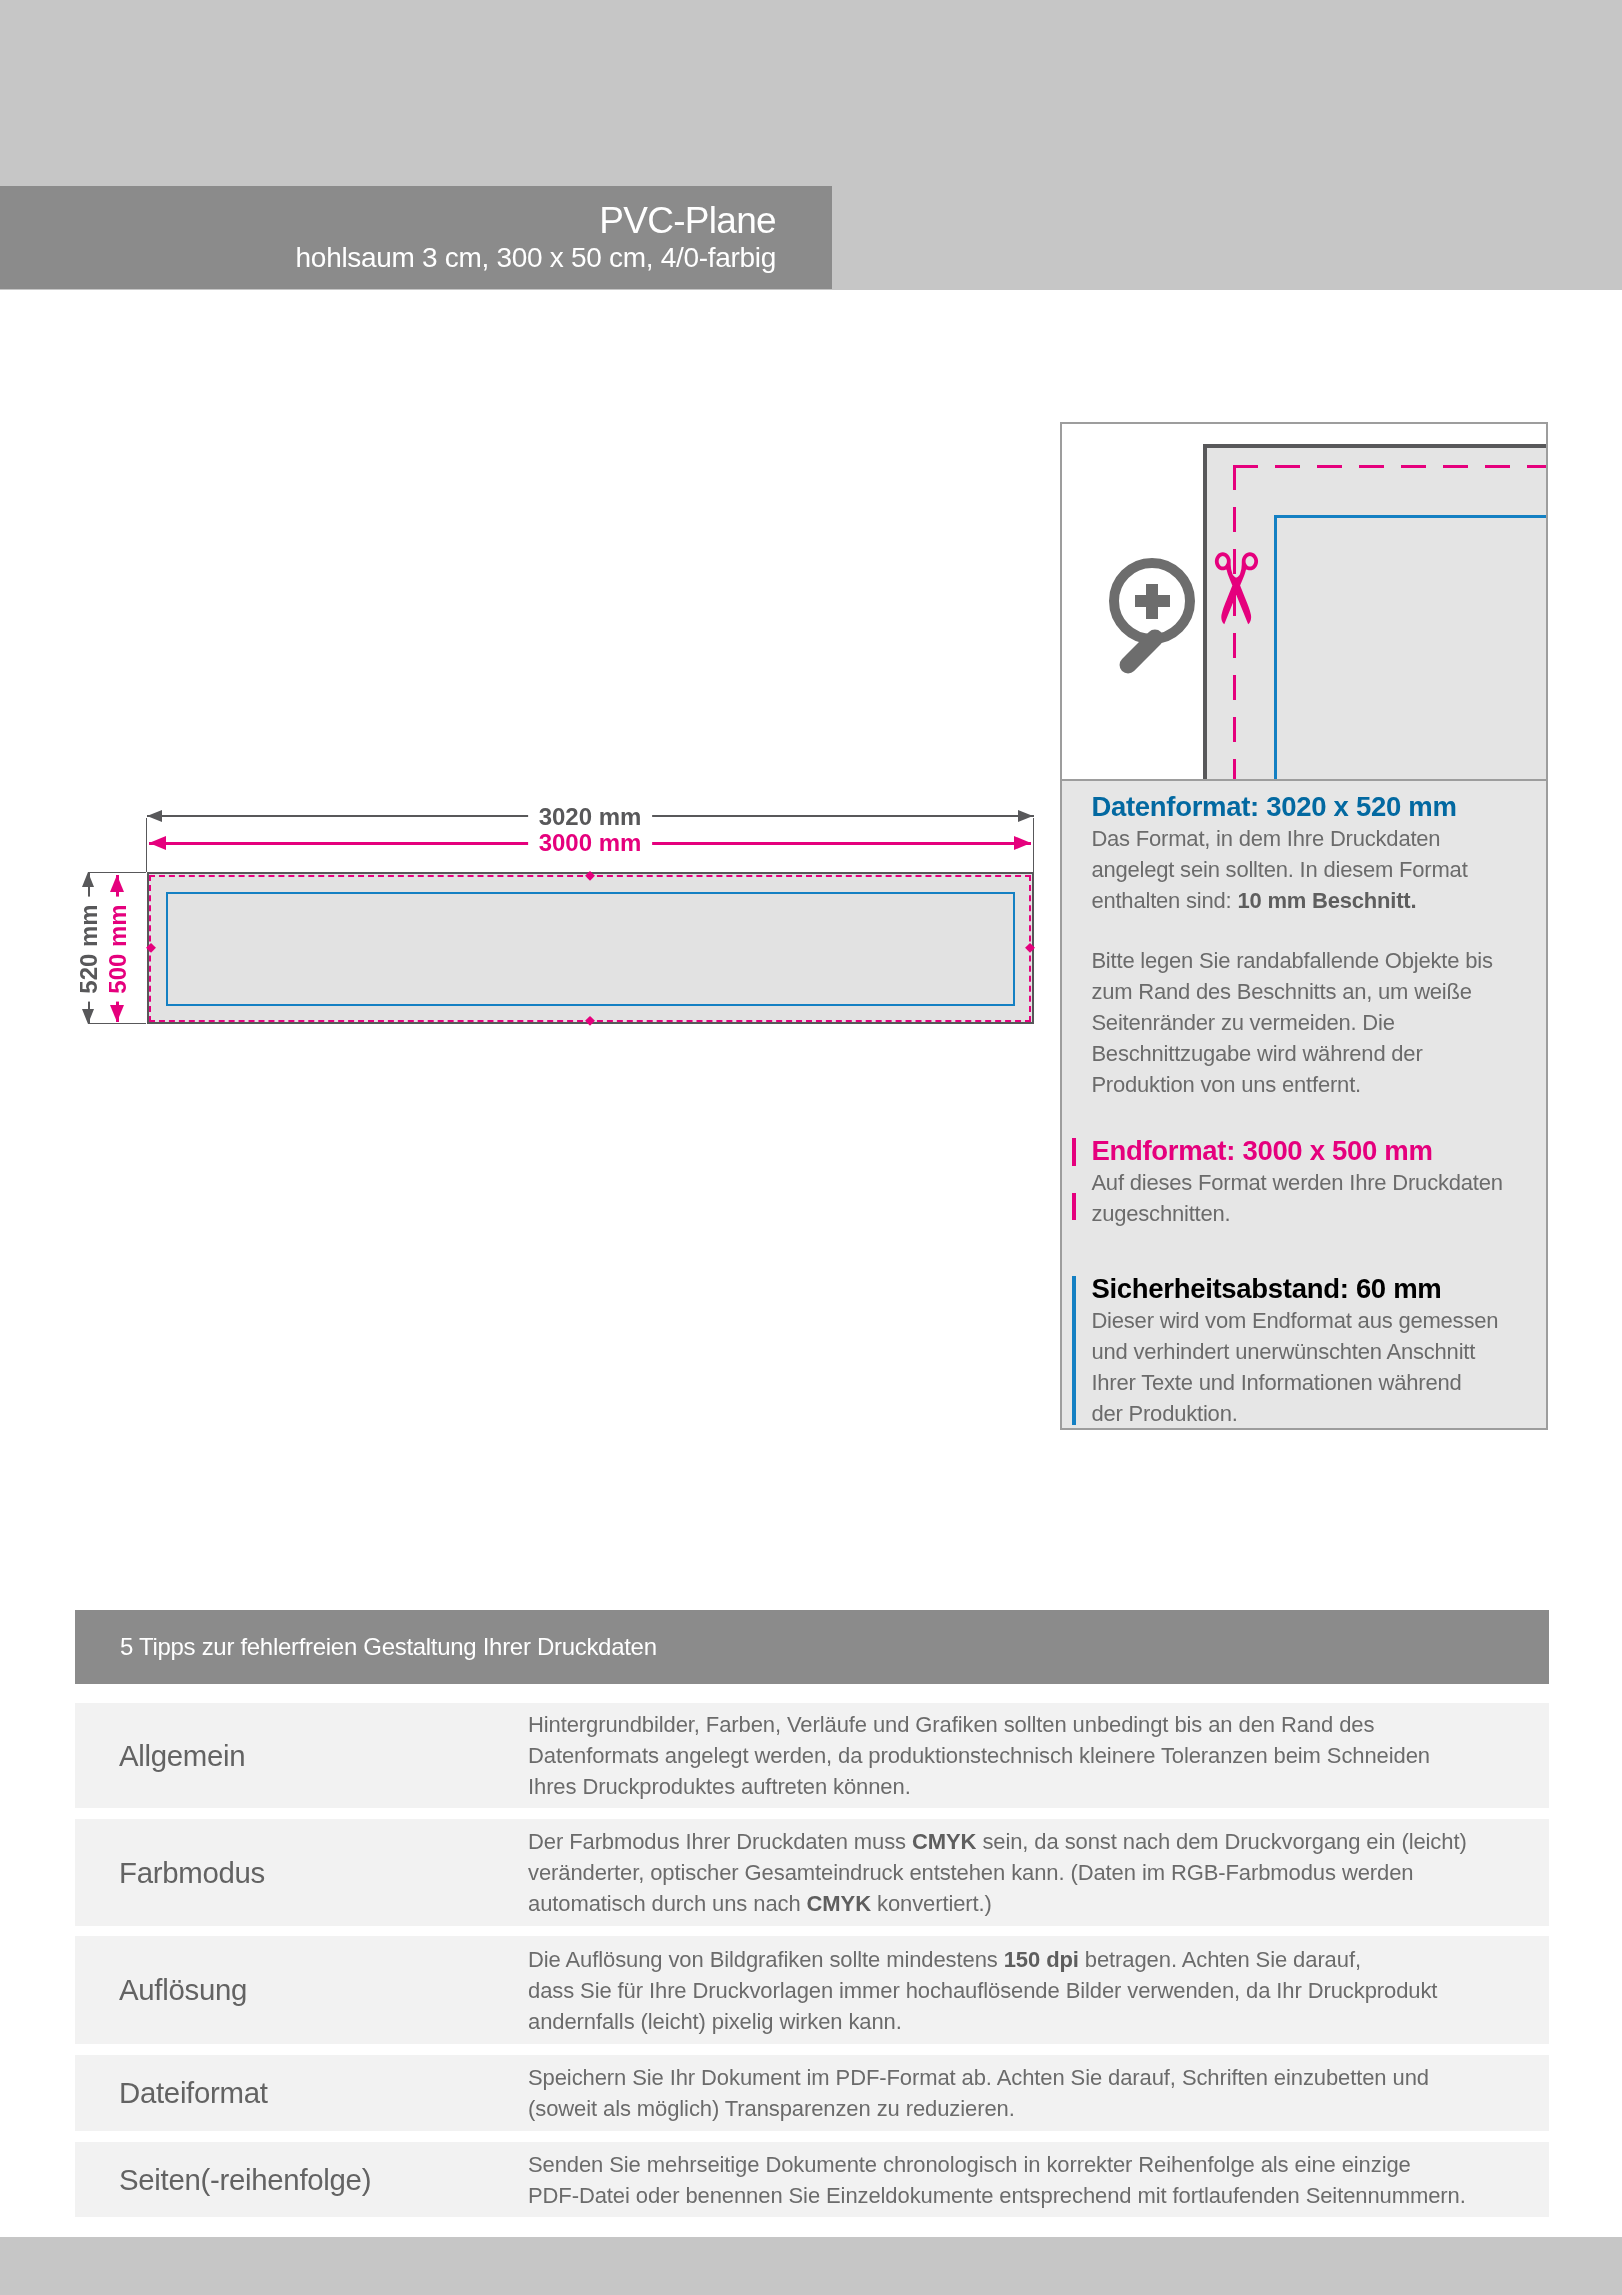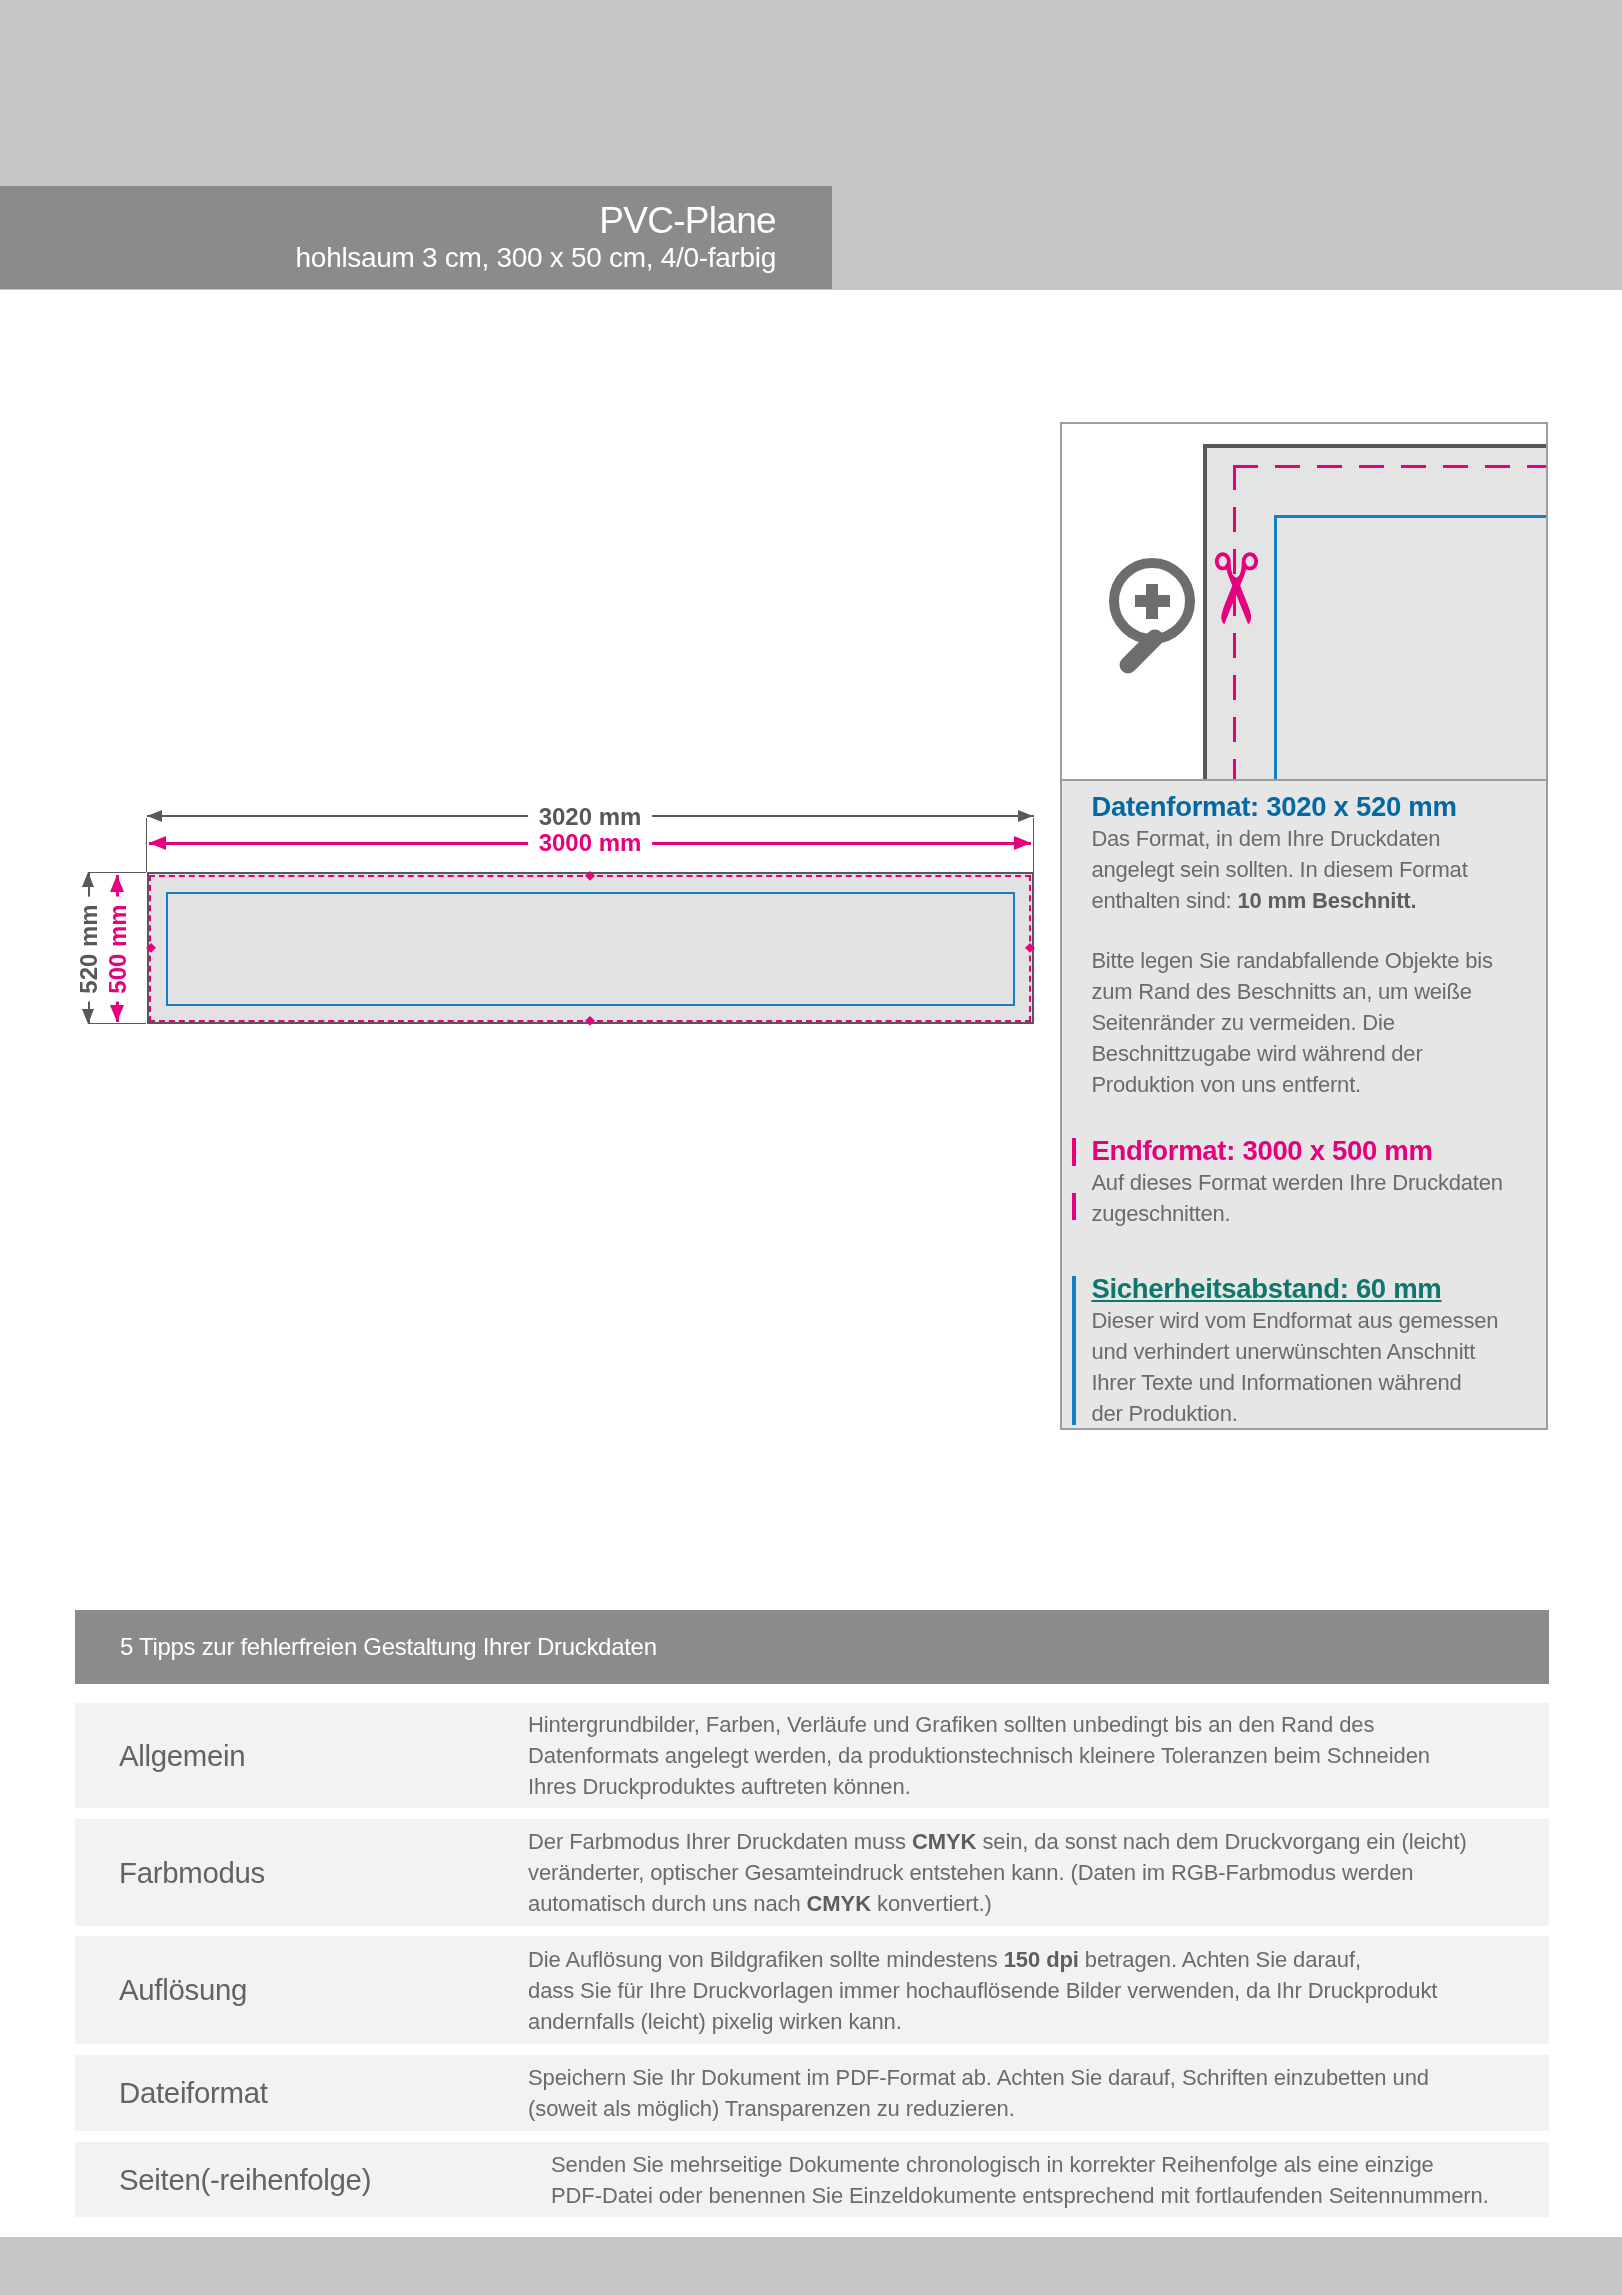--- a/index.html
+++ b/index.html
@@ -52,21 +52,21 @@
   .mag-plus-v{position:absolute;left:84px;top:160px;width:11.8px;height:35px;background:#6d6d6d;}
   .mag-handle{position:absolute;left:52px;top:219px;width:55px;height:17px;border-radius:8.5px;
               background:#6d6d6d;transform:rotate(-45deg);}
   .scissors{position:absolute;left:123px;top:116px;width:98px;text-align:center;font-size:97px;
             line-height:98px;color:#e5007d;transform:rotate(90deg);
             font-family:"DejaVu Sans",sans-serif;}
   .panel-text{padding:9.2px 25px 0 29.4px;}
   .sec{position:relative;}
   .sec-h{font-size:27.5px;font-weight:bold;line-height:33px;letter-spacing:-0.3px;color:#0369a1;}
   .sec-h.m{color:#e5007d;}
-  .sec-h.b{color:#0f766e;text-decoration:underline;}
+  .sec-h.b{color:#000000;}
   .ptext{font-size:22px;line-height:31px;color:#6b6b6b;letter-spacing:-0.2px;}
   .tl{white-space:nowrap;}
   .tl .bseg{font-weight:bold;color:#5e5e5e;}
   .mt-para{margin-top:29px;}
   .sec-end{margin-top:34px;}
   .sec-safe{margin-top:43px;}
   .sec-end::before{content:"";position:absolute;left:-19px;top:3.9px;width:3.9px;height:97px;
      background:repeating-linear-gradient(to bottom,#e5007d 0 27.5px,transparent 27.5px 55px);}
   .sec-safe::before{content:"";position:absolute;left:-19px;top:3.9px;width:3.9px;height:149px;
      background:#1480c3;}
@@ -208,21 +208,21 @@
         <div class="tl"><span>andernfalls (leicht) pixelig wirken kann.</span></div>
       </div>
   </div>
   <div class="tip-row" style="top:2055px;height:76px;">
     <div class="tip-label">Dateiformat</div>
     <div class="tip-text">
         <div class="tl"><span>Speichern Sie Ihr Dokument im PDF-Format ab. Achten Sie darauf, Schriften einzubetten und</span></div>
         <div class="tl"><span>(soweit als möglich) Transparenzen zu reduzieren.</span></div>
       </div>
   </div>
-  <div class="tip-row" style="top:2142px;height:75px;gap:23px;">
+  <div class="tip-row" style="top:2142px;height:75px;">
     <div class="tip-label">Seiten(-reihenfolge)</div>
     <div class="tip-text">
         <div class="tl"><span>Senden Sie mehrseitige Dokumente chronologisch in korrekter Reihenfolge als eine einzige</span></div>
         <div class="tl"><span>PDF-Datei oder benennen Sie Einzeldokumente entsprechend mit fortlaufenden Seitennummern.</span></div>
       </div>
   </div>
 
   <div class="band-bottom"></div>
 </div>
 

